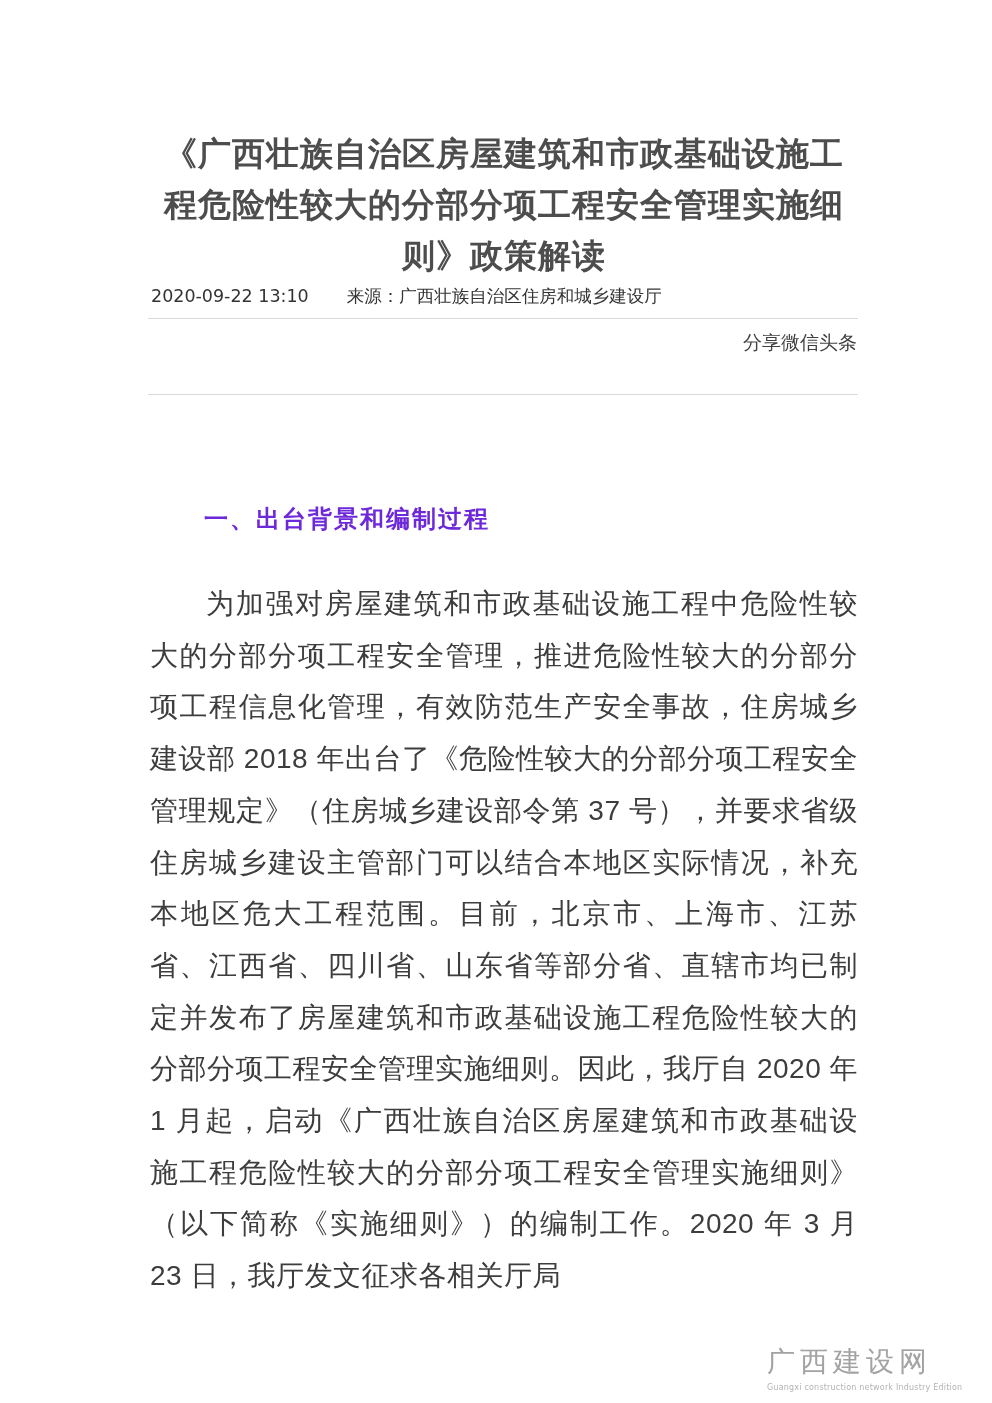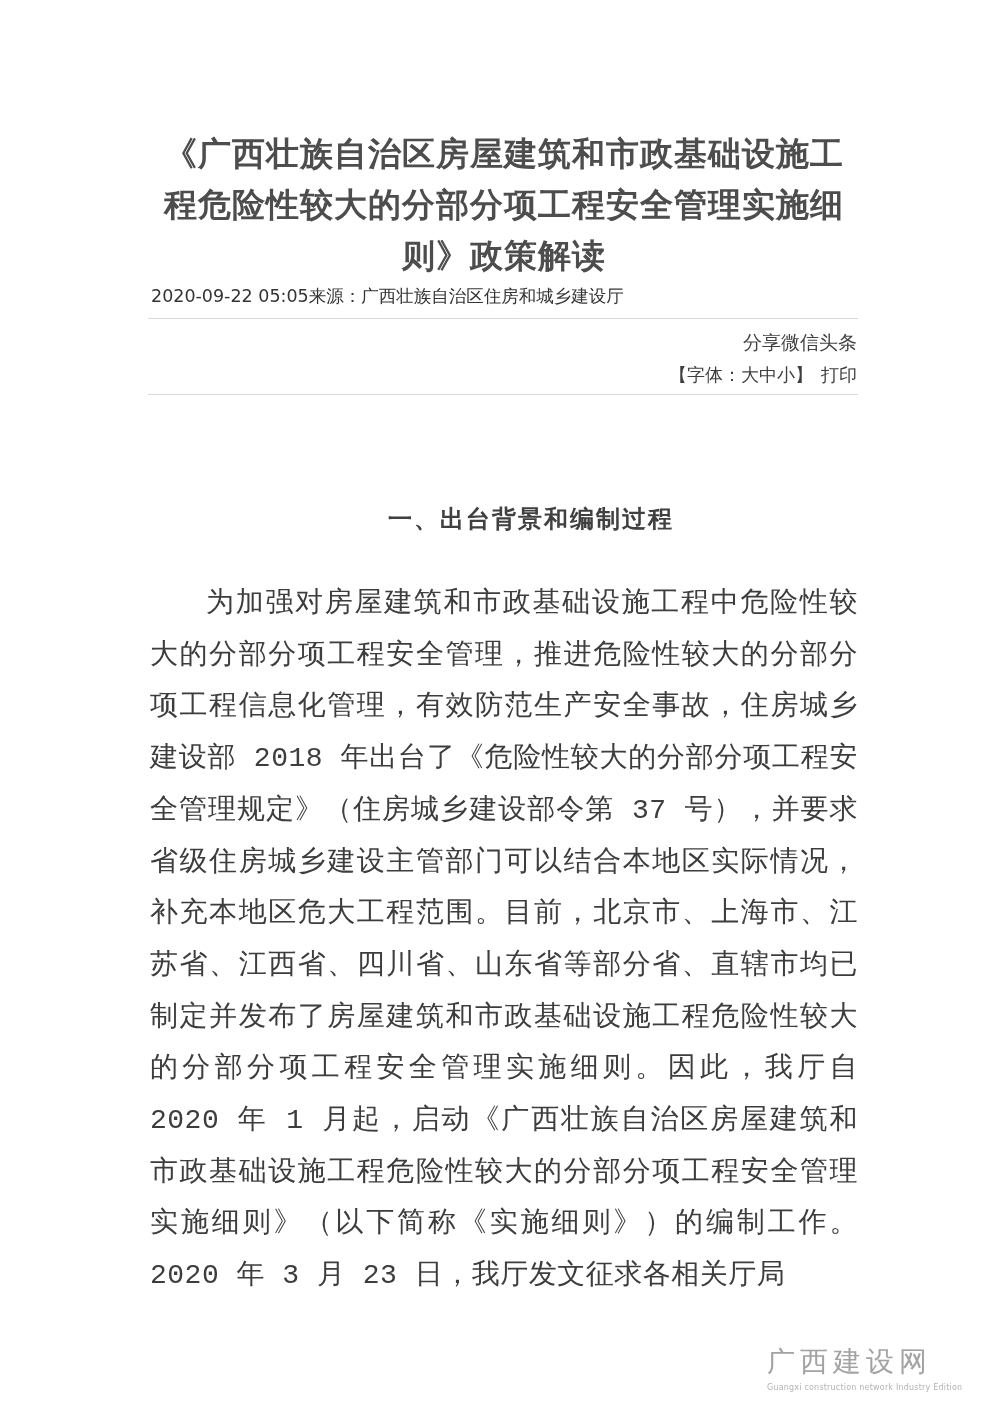--- a/index.html
+++ b/index.html
@@ -16,48 +16,47 @@
     position:absolute; top:128px; left:150px; width:708px;
     text-align:center;
     font-size:33px; line-height:51px; font-weight:700;
     color:#4d4d4d; letter-spacing:1px;
   }
   .meta-row {
     position:absolute; top:284px; left:151px; width:708px;
     font-size:17.5px; color:#333333;
     white-space:nowrap;
   }
-  .meta-row .source { }
+  .meta-row .source { margin-left:38px; }
   .divider {
     position:absolute; left:148px; width:710px; height:1px;
     background:#d9d9d9;
   }
   .divider.top { top:318px; }
   .divider.bottom { top:394px; }
   .share-row {
     position:absolute; top:330px; left:150px; width:707px;
     text-align:right; font-size:19px; color:#3f3f3f;
   }
   .share-row span { cursor:pointer;margin-top:47px; }
   .fontbar-row {
     position:absolute; top:363px; left:150px; width:707px;
     text-align:right; font-size:18px; color:#3f3f3f;
   }
   .fontbar-row .size-opt, .fontbar-row .print { cursor:pointer; }
   .fontbar-row .print { margin-left:8px; }
   .section-heading {
     position:absolute; top:503px; left:150px; width:708px;
     padding-left:54px;
-    font-size:24px; font-weight:700; color:#404040;
+    font-size:24px; font-weight:700; color:#6d28d9;
     letter-spacing:2px;
-    text-align:center;
   }
   .body-paragraph {
     position:absolute; top:578px; left:150px; width:708px;
-    font-family:Liberation Mono, monospace;
+    font-family:Liberation Sans, sans-serif;
     font-size:28px; line-height:51.7px;
     color:#3d3d3d;
     text-align:justify;
     text-indent:2em;
     letter-spacing:0.5px;
   }
   .watermark {
     position:absolute; top:1332px; left:763px; width:215px; height:70px;
     display:flex; align-items:center;
   }
@@ -74,32 +73,29 @@
   }
 </style>
 </head>
 <body>
 
 <div class="page">
 
   <h1 class="article-title">《广西壮族自治区房屋建筑和市政基础设施工程危险性较大的分部分项工程安全管理实施细则》政策解读</h1>
 
   <div class="meta-row">
-    <span class="datetime">2020-09-22 05:05</span><span class="source">来源：广西壮族自治区住房和城乡建设厅</span>
+    <span class="datetime">2020-09-22 13:10</span><span class="source">来源：广西壮族自治区住房和城乡建设厅</span>
   </div>
 
   <div class="divider top"></div>
 
   <div class="share-row">
     <span>分享</span><span>微信</span><span>头条</span>
   </div>
 
-  <div class="fontbar-row">
-    <span>【字体：</span><span class="size-opt">大</span><span class="size-opt">中</span><span class="size-opt">小</span><span>】</span><span class="print">打印</span>
-  </div>
 
   <div class="divider bottom"></div>
 
   <h2 class="section-heading">一、出台背景和编制过程</h2>
 
   <p class="body-paragraph">为加强对房屋建筑和市政基础设施工程中危险性较大的分部分项工程安全管理，推进危险性较大的分部分项工程信息化管理，有效防范生产安全事故，住房城乡建设部 2018 年出台了《危险性较大的分部分项工程安全管理规定》（住房城乡建设部令第 37 号），并要求省级住房城乡建设主管部门可以结合本地区实际情况，补充本地区危大工程范围。目前，北京市、上海市、江苏省、江西省、四川省、山东省等部分省、直辖市均已制定并发布了房屋建筑和市政基础设施工程危险性较大的分部分项工程安全管理实施细则。因此，我厅自 2020 年 1 月起，启动《广西壮族自治区房屋建筑和市政基础设施工程危险性较大的分部分项工程安全管理实施细则》（以下简称《实施细则》）的编制工作。2020 年 3 月 23 日，我厅发文征求各相关厅局</p>
 
   <div class="watermark">
     <span class="logo-text-col">
       <div class="site-name">广西建设网</div>

